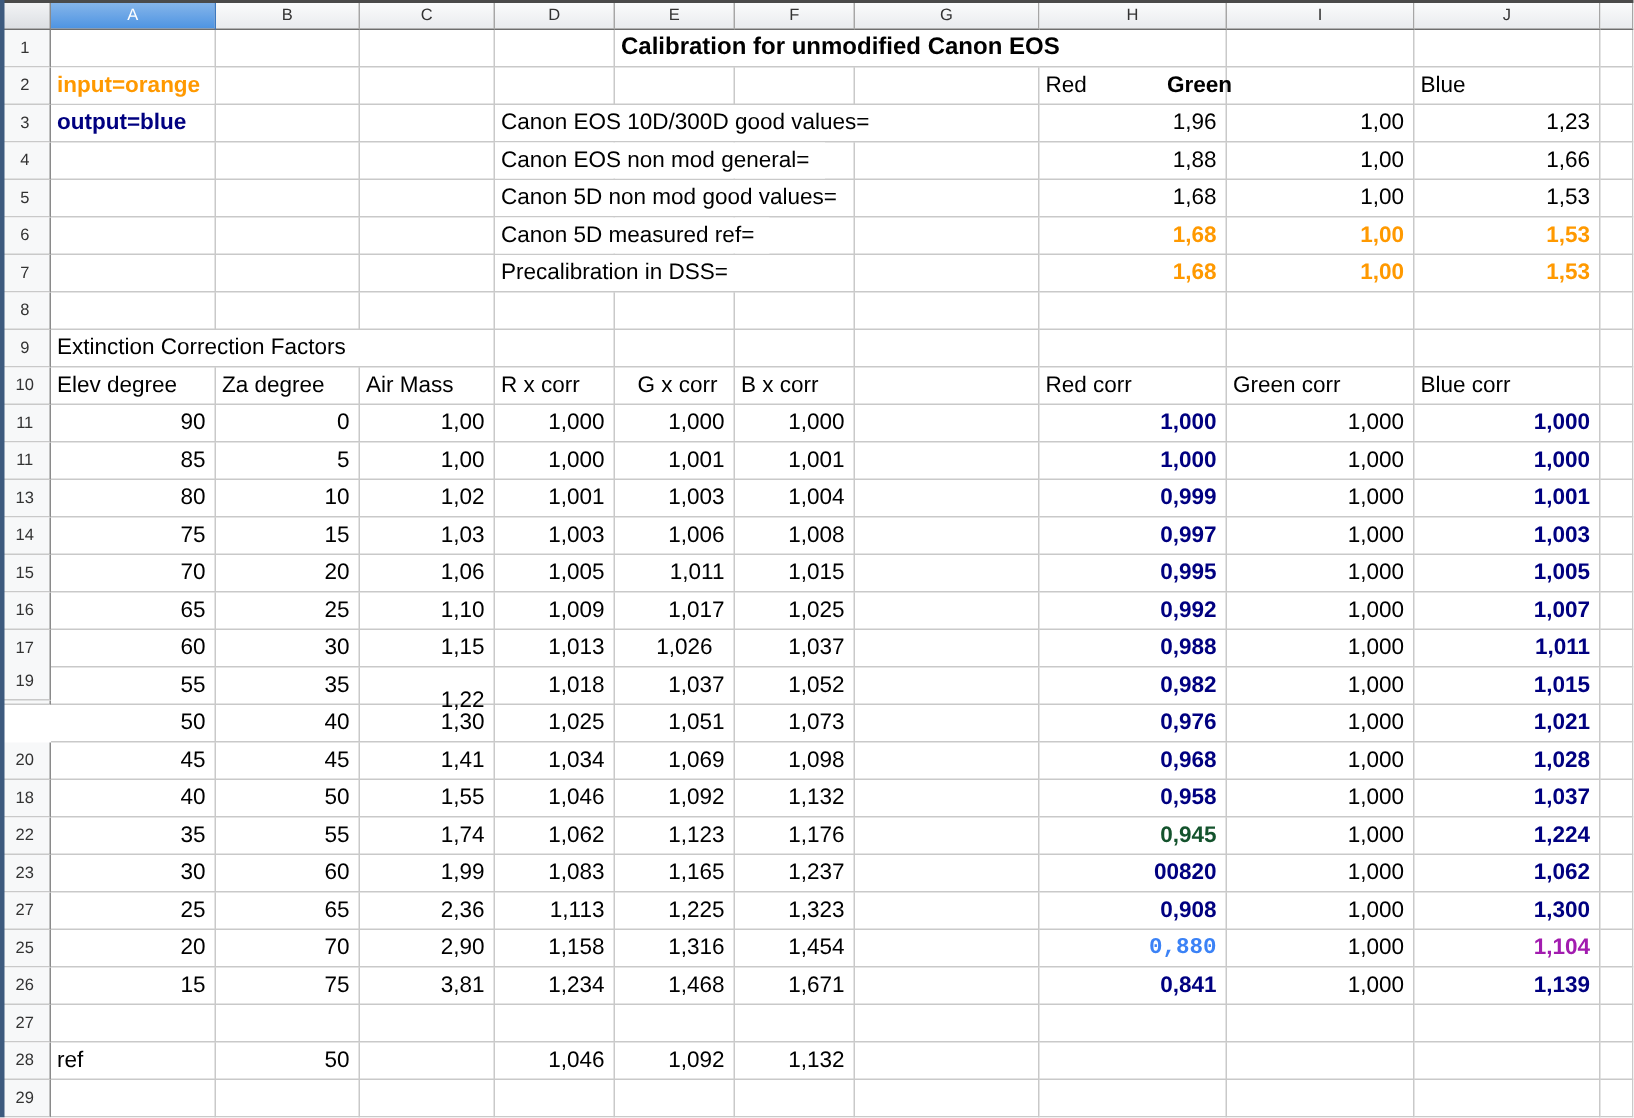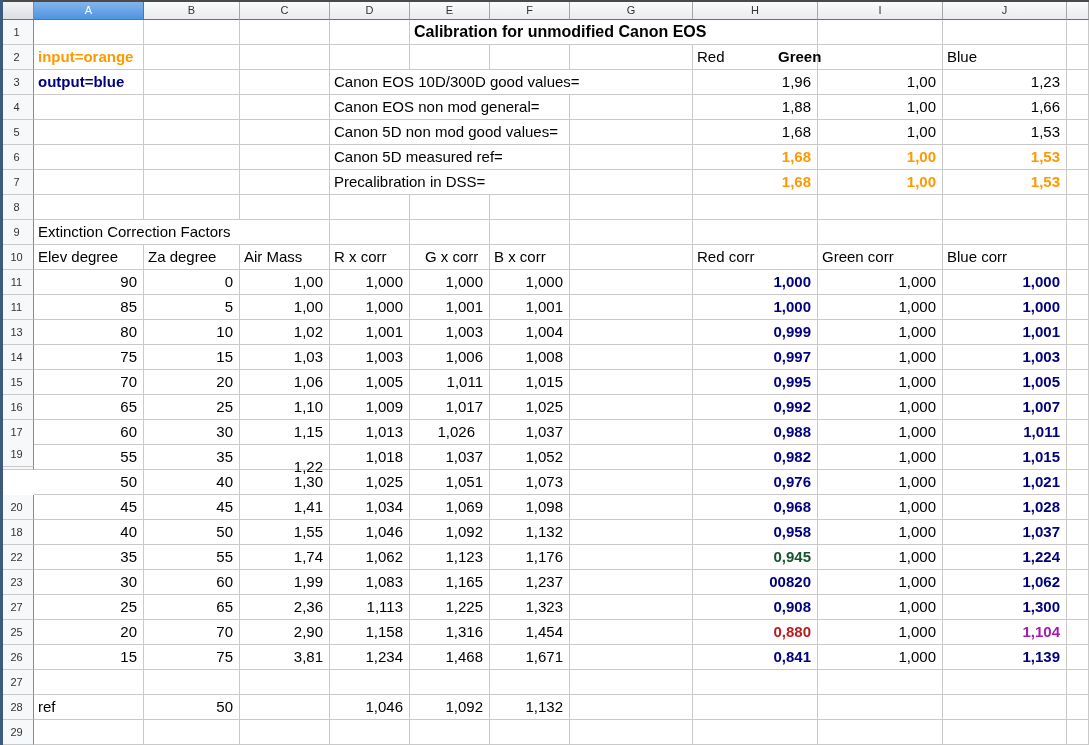--- a/index.html
+++ b/index.html
@@ -571,21 +571,21 @@
       <div class="t right" style="top: 595px; left: 491px; width: 72px;">1,323</div>
       <div class="t right b" style="top: 595px; left: 694px; width: 117px; color: rgb(0, 0, 128);">0,908</div>
       <div class="t right" style="top: 595px; left: 819px; width: 117px;">1,000</div>
       <div class="t right b" style="top: 595px; left: 944px; width: 116px; color: rgb(0, 0, 128);">1,300</div>
       <div class="t right" style="top: 620px; left: 35px; width: 102px;">20</div>
       <div class="t right" style="top: 620px; left: 145px; width: 88px;">70</div>
       <div class="t right" style="top: 620px; left: 241px; width: 82px;">2,90</div>
       <div class="t right" style="top: 620px; left: 331px; width: 72px;">1,158</div>
       <div class="t right" style="top: 620px; left: 411px; width: 72px;">1,316</div>
       <div class="t right" style="top: 620px; left: 491px; width: 72px;">1,454</div>
-      <div class="t right b" style="top: 620px; left: 694px; width: 117px; color: #b91c1c;">0,880</div>
+      <div class="t right b" style="top: 620px; left: 694px; width: 117px; color: #3b82f6; font-family: Liberation Mono, monospace;">0,880</div>
       <div class="t right" style="top: 620px; left: 819px; width: 117px;">1,000</div>
       <div class="t right b" style="top: 620px; left: 944px; width: 116px; color: #a21caf;">1,104</div>
       <div class="t right" style="top: 645px; left: 35px; width: 102px;">15</div>
       <div class="t right" style="top: 645px; left: 145px; width: 88px;">75</div>
       <div class="t right" style="top: 645px; left: 241px; width: 82px;">3,81</div>
       <div class="t right" style="top: 645px; left: 331px; width: 72px;">1,234</div>
       <div class="t right" style="top: 645px; left: 411px; width: 72px;">1,468</div>
       <div class="t right" style="top: 645px; left: 491px; width: 72px;">1,671</div>
       <div class="t right b" style="top: 645px; left: 694px; width: 117px; color: rgb(0, 0, 128);">0,841</div>
       <div class="t right" style="top: 645px; left: 819px; width: 117px;">1,000</div>

